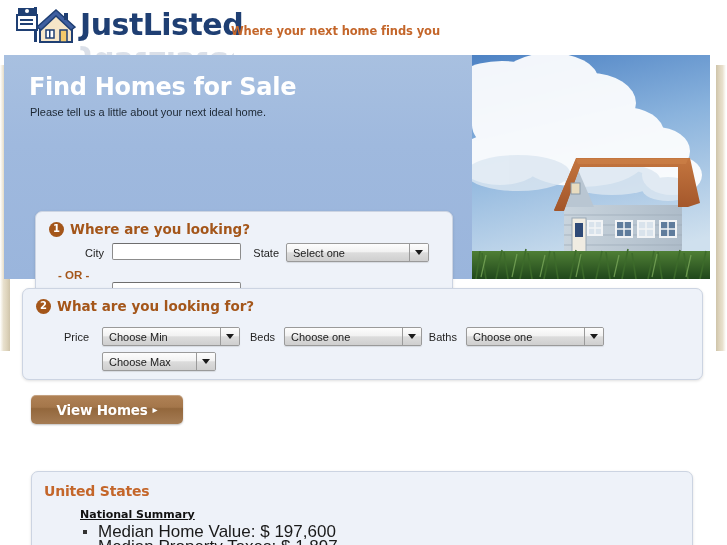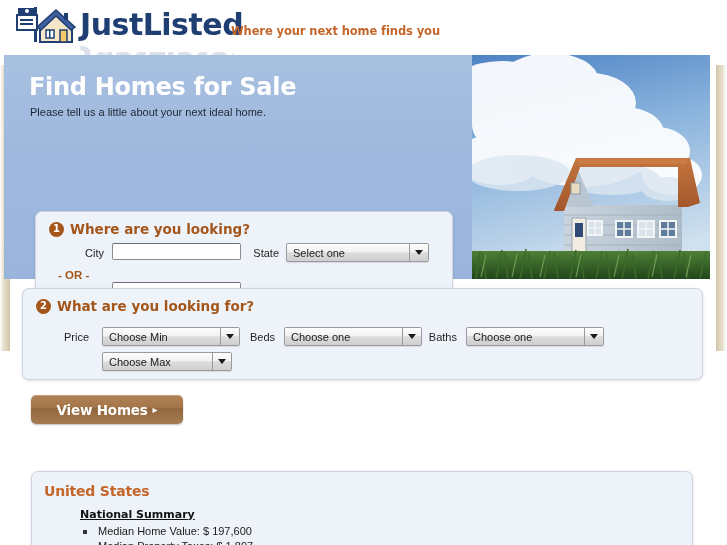--- a/index.html
+++ b/index.html
@@ -282,21 +282,21 @@
     text-decoration: underline;
   }
   .ns-list {
     position: absolute;
     left: 48px; top: 52px;
     margin: 0;
     padding: 0;
     list-style: none;
   }
   .ns-list li {
-    font-size: 11px;
+    font-size: 17px;
     color: #1a1a1a;
     line-height: 15px;
     padding-left: 18px;
     position: relative;
   }
   .ns-list li::before {
     content: "";
     position: absolute;
     left: 3px; top: 6px;
     width: 4px; height: 4px;
@@ -493,21 +493,21 @@
       <span>What are you looking for?</span>
     </div>
 
     <div class="fld-label" style="left:26px; top:42px; width:40px;">Price</div>
     <div class="select" style="left:79px; top:38px; width:138px;">
       <span class="sel-val">Choose Min</span>
       <span class="sel-arrow">
           <i class="caret"></i>
         </span>
     </div>
-    <div class="select" style="left:79px; top:63px; width:130px;">
+    <div class="select" style="left:79px; top:63px; width:114px;">
       <span class="sel-val">Choose Max</span>
       <span class="sel-arrow">
           <i class="caret"></i>
         </span>
     </div>
 
     <div class="fld-label" style="left:212px; top:42px; width:40px;">Beds</div>
     <div class="select" style="left:261px; top:38px; width:138px;">
       <span class="sel-val">Choose one</span>
       <span class="sel-arrow">

